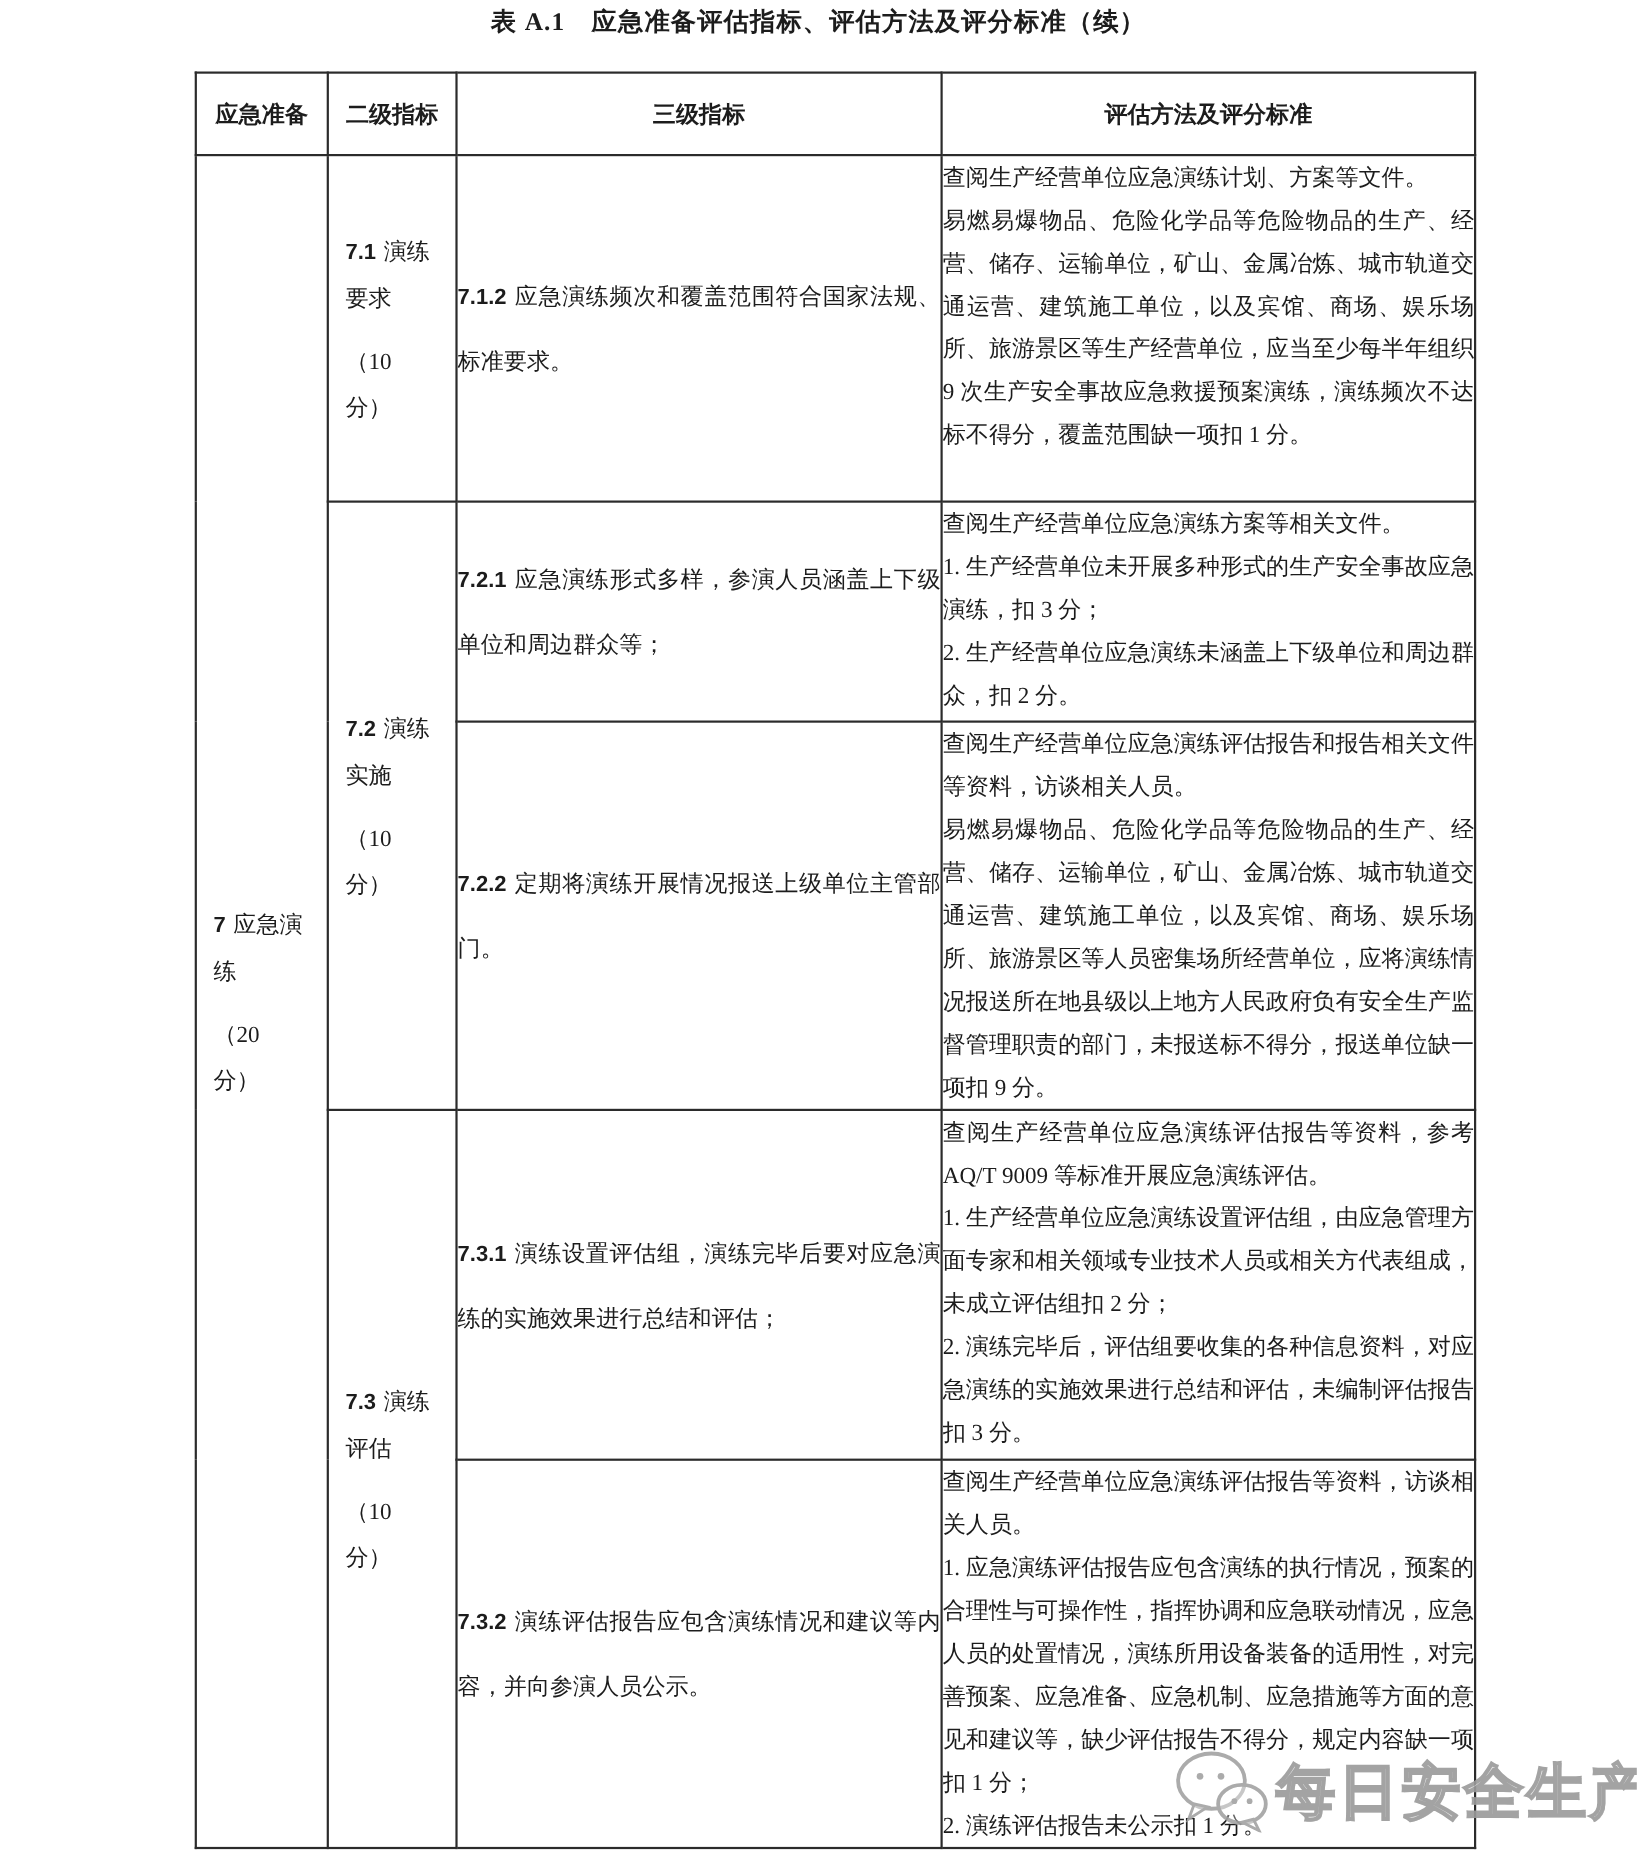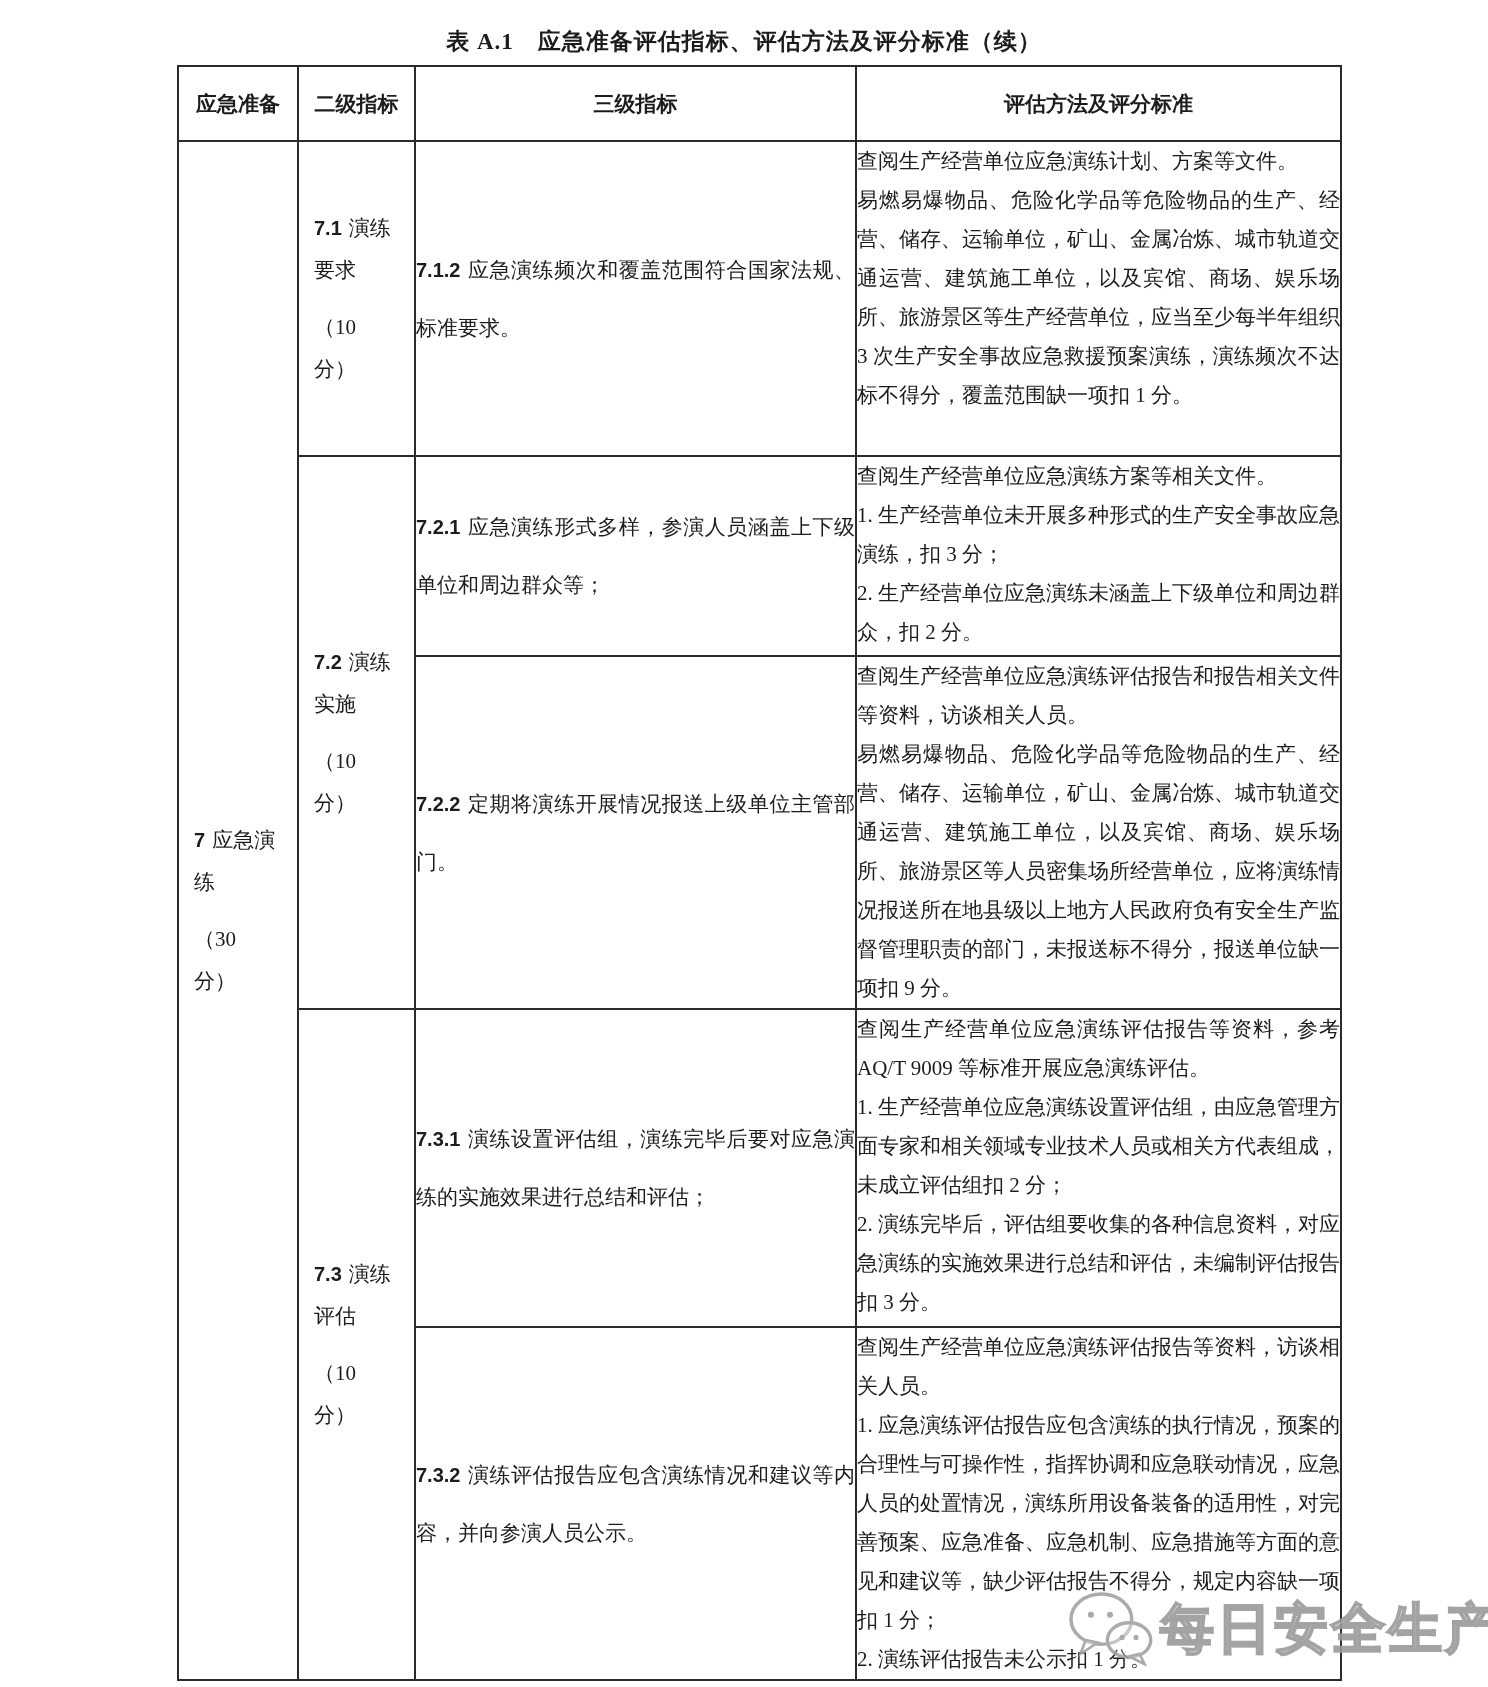--- a/index.html
+++ b/index.html
@@ -5,21 +5,21 @@
   html,body{margin:0;padding:0;}
   body{
     width:1488px;height:1687px;
     background:#ffffff;
     font-family:"Liberation Serif","DejaVu Serif",serif;
     color:#1c1c1c;
     position:relative;
     overflow:hidden;
   }
   .doc-title{
-    position:absolute;top:26px;left:0;width:1488px;
+    position:absolute;top:4px;left:0;width:1488px;
     text-align:center;
     font-size:23px;font-weight:bold;
     letter-spacing:1px;
   }
   .tbl{
     position:absolute;left:177px;top:65px;
     border-collapse:collapse;table-layout:fixed;
     width:1163px;
   }
   .tbl td,.tbl th{
@@ -81,35 +81,35 @@
     <th>应急准备</th>
     <th>二级指标</th>
     <th>三级指标</th>
     <th>评估方法及评分标准</th>
   </tr>
 
   <tr class="r1">
     <td class="c1" rowspan="5">
       <div class="lv1">
         <p><span class="code">7</span><span>应急演练</span></p>
-        <p>（30 分）</p>
+        <p>（20 分）</p>
       </div>
     </td>
     <td class="c2">
       <div class="lv2">
         <p><span class="code">7.1</span><span>演练要求</span></p>
         <p>（10 分）</p>
       </div>
     </td>
     <td class="c3">
       <span class="code">7.1.2</span><span>应急演练频次和覆盖范围符合国家法规、标准要求。</span>
     </td>
     <td class="c4">
       <div class="pre">查阅生产经营单位应急演练计划、方案等文件。
-易燃易爆物品、危险化学品等危险物品的生产、经营、储存、运输单位，矿山、金属冶炼、城市轨道交通运营、建筑施工单位，以及宾馆、商场、娱乐场所、旅游景区等生产经营单位，应当至少每半年组织 3 次生产安全事故应急救援预案演练，演练频次不达标不得分，覆盖范围缺一项扣 1 分。</div>
+易燃易爆物品、危险化学品等危险物品的生产、经营、储存、运输单位，矿山、金属冶炼、城市轨道交通运营、建筑施工单位，以及宾馆、商场、娱乐场所、旅游景区等生产经营单位，应当至少每半年组织 9 次生产安全事故应急救援预案演练，演练频次不达标不得分，覆盖范围缺一项扣 1 分。</div>
     </td>
   </tr>
 
   <tr class="r2">
     <td class="c2" rowspan="2">
       <div class="lv2">
         <p><span class="code">7.2</span><span>演练实施</span></p>
         <p>（10 分）</p>
       </div>
     </td>

